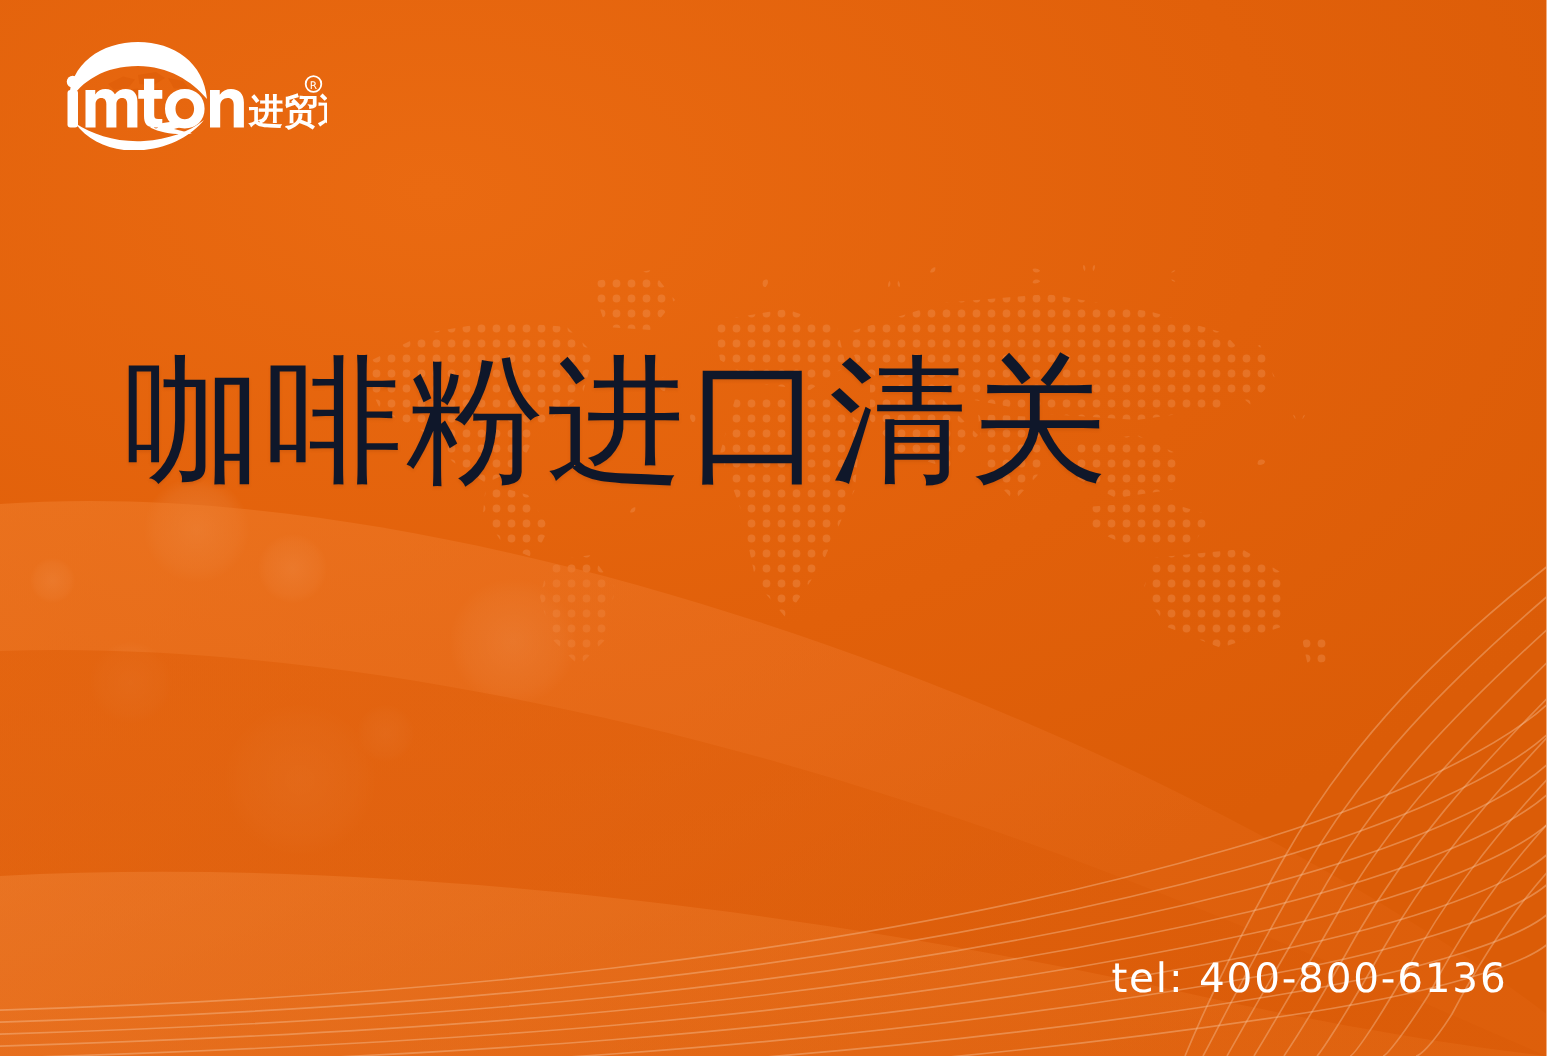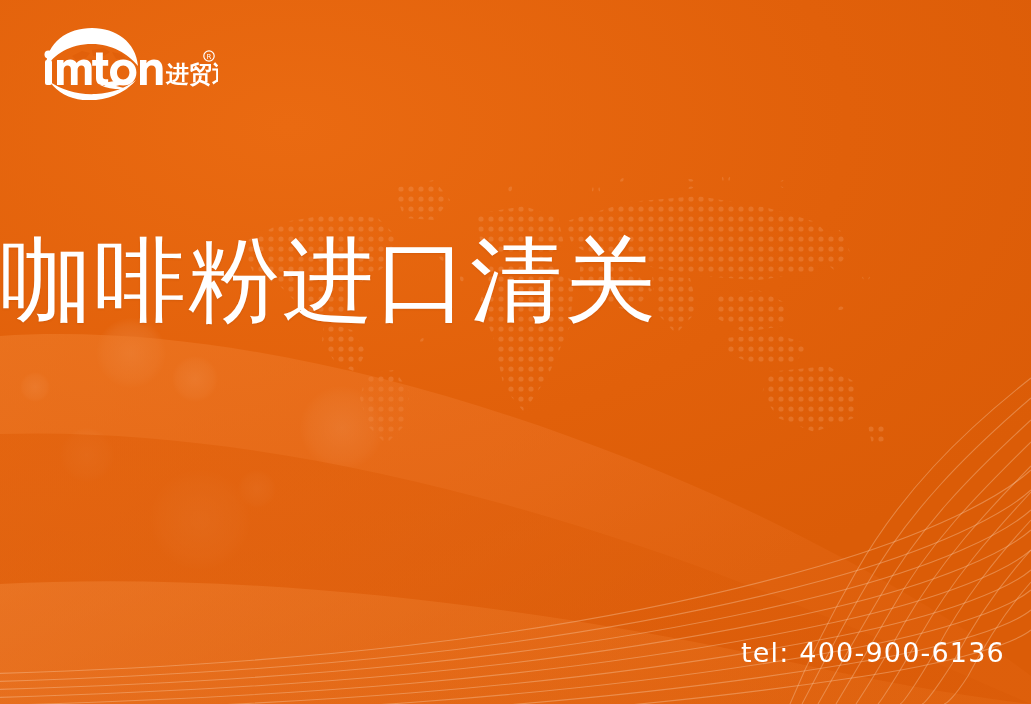--- a/index.html
+++ b/index.html
@@ -84,22 +84,22 @@
     height: 74px;
   }
   .logo svg { display: block; width: 100%; height: 100%; }
 
   
   .headline {
     position: absolute;
     left: 0;
     top: 222px;
     width: 823px;
-    text-align: left;
-    color: #ffffff;
+    text-align: center;
+    color: #0f172a;
     font-size: 92px;
     line-height: 118px;
     letter-spacing: 2px;
     font-weight: 400;
     font-family: "DejaVu Sans", "Liberation Sans", sans-serif;
     text-shadow: 0 1px 2px rgba(140,55,0,.18);
   }
   .headline .hl-line { display: block; white-space: nowrap; }
 
   
@@ -284,15 +284,15 @@
         <circle cx="171" cy="30" r="5.2" fill="none" stroke="#ffffff" stroke-width="1.2"></circle>
         <text x="171" y="33.4" fill="#ffffff" font-family="DejaVu Sans, sans-serif" font-size="7" text-anchor="middle">R</text>
       </g>
     </svg>
   </div>
 
   <div class="headline">
     <span class="hl-line">咖啡粉进口清关</span>
   </div>
 
-  <div class="tel">tel: 400-900-6136</div>
+  <div class="tel">tel: 400-800-6136</div>
 
 </div>
 
 </body></html>

